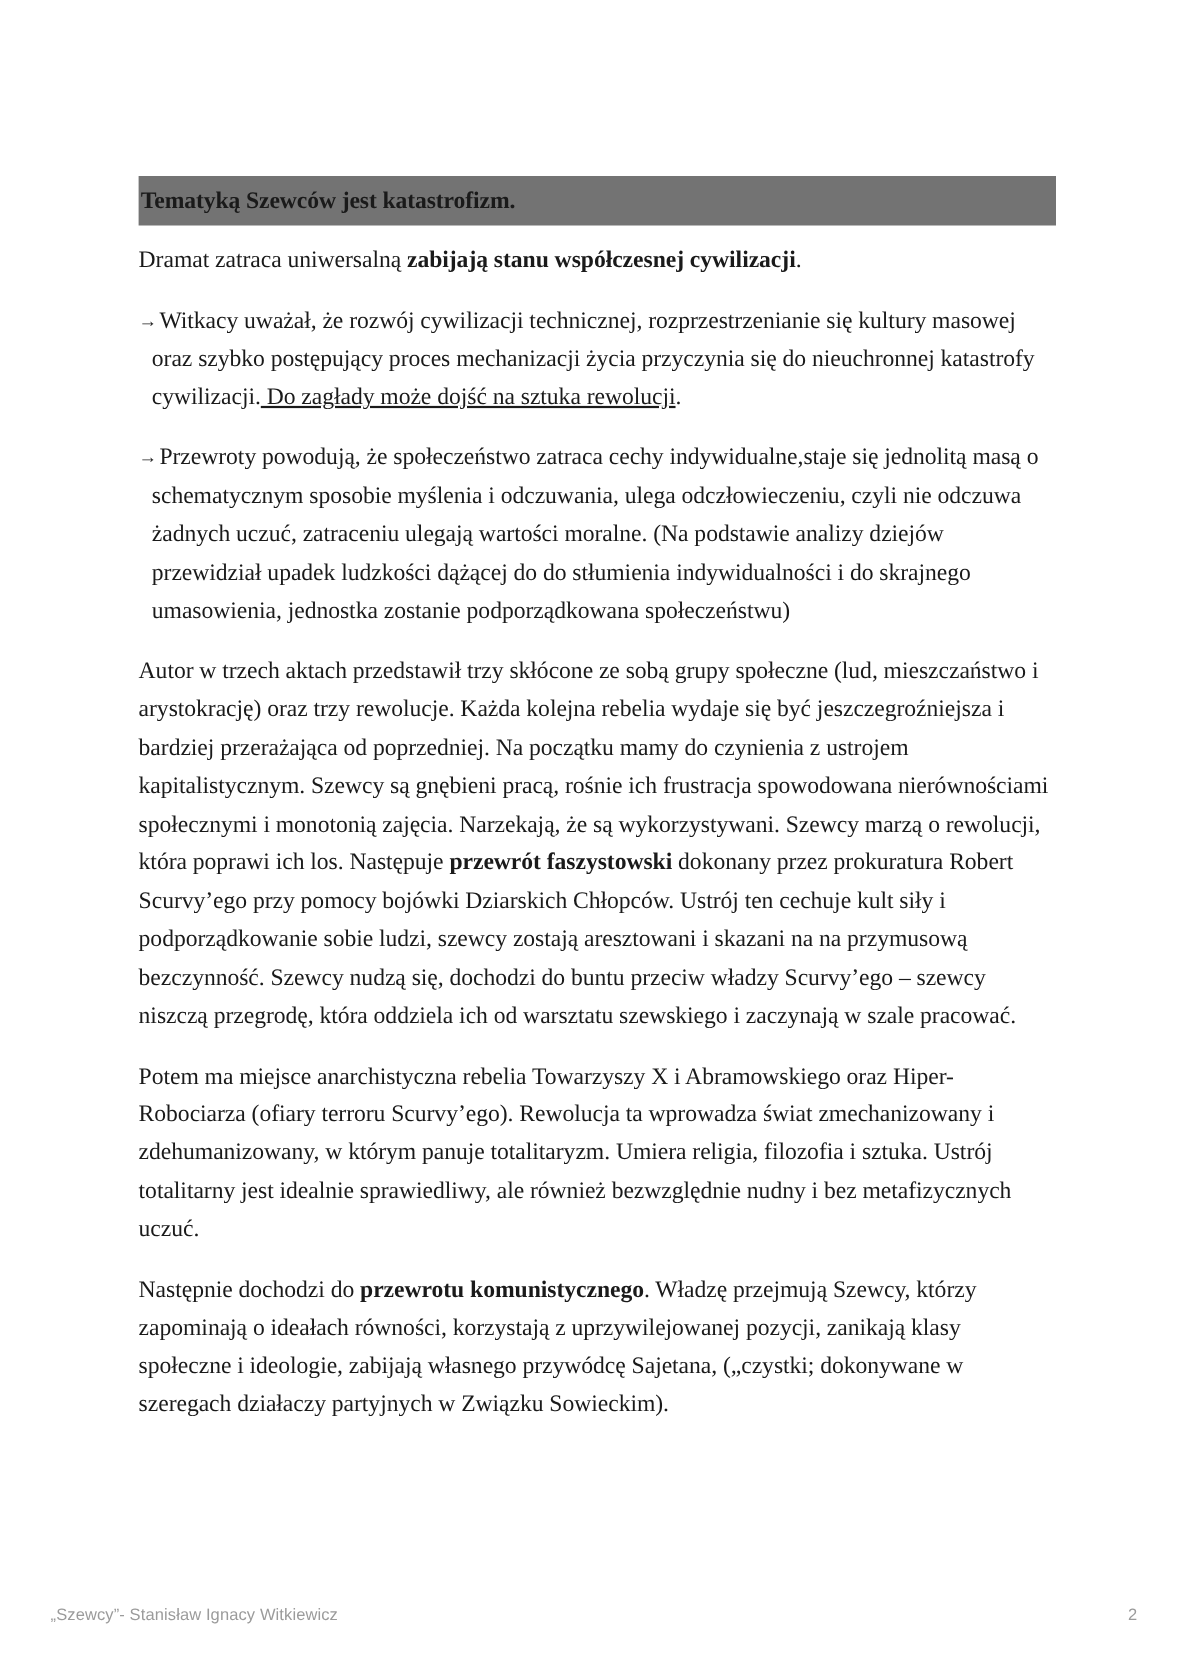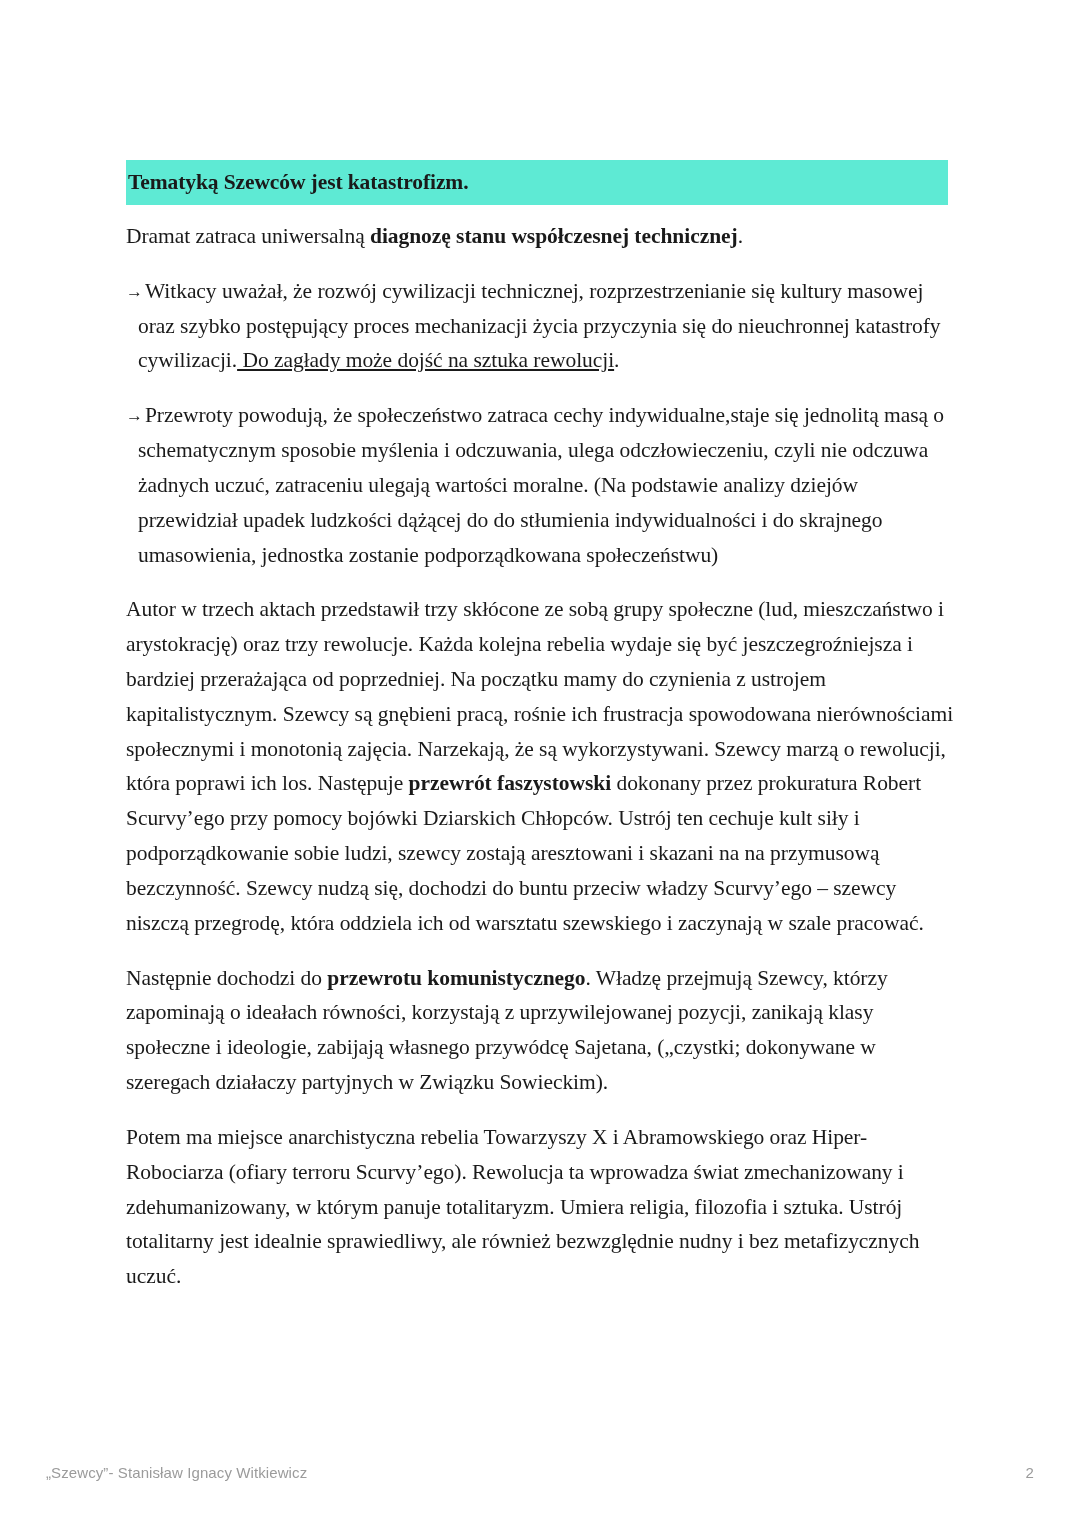--- a/index.html
+++ b/index.html
@@ -25,22 +25,22 @@
 
   .content {
     position: absolute;
     left: 126px;
     top: 160px;
     width: 830px;
   }
 
   
   .heading-band {
-    background: #5eead4;
-    padding: 9px 0 9px 0;
+    background: #737373;
+    padding: 9px 12px 9px 0;
     margin: 0 0 14px 0;
     width: 822px;
   }
   .heading-band .heading-text {
     display: block;
     font-weight: bold;
     font-size: 21.5px;
     line-height: 1.25;
     letter-spacing: -0.1px;
     padding-left: 2px;
@@ -78,21 +78,21 @@
   u.underline { text-decoration: underline; text-underline-offset: 2px; }
 
   
   .footer {
     position: absolute;
     left: 46px;
     right: 40px;
     top: 1455px;
     height: 26px;
     display: flex;
-    align-items: flex-end;
+    align-items: center;
     justify-content: space-between;
     font-family: "Liberation Sans", "DejaVu Sans", sans-serif;
     font-size: 15px;
     color: #9b9b9b;
     letter-spacing: 0.1px;
   }
   .footer .page-num {
     font-size: 15px;
     color: #9b9b9b;
     padding-right: 6px;
@@ -102,31 +102,31 @@
 <body>
 
 <div class="page">
 
   <div class="content">
 
     <div class="heading-band">
       <span class="heading-text">Tematyką Szewców jest katastrofizm.</span>
     </div>
 
-    <p class="para"><span>Dramat zatraca uniwersalną </span><b>diagnozę stanu współczesnej technicznej</b><span>.</span></p>
+    <p class="para"><span>Dramat zatraca uniwersalną </span><b>zabijają stanu współczesnej cywilizacji</b><span>.</span></p>
 
     <p class="arrow-para"><span class="arrow-glyph">→</span><span>Witkacy uważał, że rozwój cywilizacji technicznej, rozprzestrzenianie się kultury masowej oraz szybko postępujący proces mechanizacji życia przyczynia się do nieuchronnej katastrofy cywilizacji.</span><u class="underline"> Do zagłady może dojść na sztuka rewolucji</u><span>.</span></p>
 
     <p class="arrow-para"><span class="arrow-glyph">→</span><span>Przewroty powodują, że społeczeństwo zatraca cechy indywidualne,staje się jednolitą masą o schematycznym sposobie myślenia i odczuwania, ulega odczłowieczeniu, czyli nie odczuwa żadnych uczuć, zatraceniu ulegają wartości moralne. (Na podstawie analizy dziejów przewidział upadek ludzkości dążącej do do stłumienia indywidualności i do skrajnego umasowienia, jednostka zostanie podporządkowana społeczeństwu)</span></p>
 
     <p class="para"><span>Autor w trzech aktach przedstawił trzy skłócone ze sobą grupy społeczne (lud, mieszczaństwo i arystokrację) oraz trzy rewolucje. Każda kolejna rebelia wydaje się być jeszczegroźniejsza i bardziej przerażająca od poprzedniej. Na początku mamy do czynienia z ustrojem kapitalistycznym. Szewcy są gnębieni pracą, rośnie ich frustracja spowodowana nierównościami społecznymi i monotonią zajęcia. Narzekają, że są wykorzystywani. Szewcy marzą o rewolucji, która poprawi ich los. Następuje </span><b>przewrót faszystowski</b><span> dokonany przez prokuratura Robert Scurvy’ego przy pomocy bojówki Dziarskich Chłopców. Ustrój ten cechuje kult siły i podporządkowanie sobie ludzi, szewcy zostają aresztowani i skazani na na przymusową bezczynność. Szewcy nudzą się, dochodzi do buntu przeciw władzy Scurvy’ego – szewcy niszczą przegrodę, która oddziela ich od warsztatu szewskiego i zaczynają w szale pracować.</span></p>
 
+    <p class="para"><span>Potem ma miejsce anarchistyczna rebelia Towarzyszy X i Abramowskiego oraz Hiper-Robociarza (ofiary terroru Scurvy’ego). Rewolucja ta wprowadza świat zmechanizowany i zdehumanizowany, w którym panuje totalitaryzm. Umiera religia, filozofia i sztuka. Ustrój totalitarny jest idealnie sprawiedliwy, ale również bezwzględnie nudny i bez metafizycznych uczuć.</span></p>
+
     <p class="para"><span>Następnie dochodzi do </span><b>przewrotu komunistycznego</b><span>. Władzę przejmują Szewcy, którzy zapominają o ideałach równości, korzystają z uprzywilejowanej pozycji, zanikają klasy społeczne i ideologie, zabijają własnego przywódcę Sajetana, („czystki; dokonywane w szeregach działaczy partyjnych w Związku Sowieckim).</span></p>
-
-    <p class="para"><span>Potem ma miejsce anarchistyczna rebelia Towarzyszy X i Abramowskiego oraz Hiper-Robociarza (ofiary terroru Scurvy’ego). Rewolucja ta wprowadza świat zmechanizowany i zdehumanizowany, w którym panuje totalitaryzm. Umiera religia, filozofia i sztuka. Ustrój totalitarny jest idealnie sprawiedliwy, ale również bezwzględnie nudny i bez metafizycznych uczuć.</span></p>
 
   </div>
 
   <div class="footer">
     <span>„Szewcy”- Stanisław Ignacy Witkiewicz</span>
     <span class="page-num">2</span>
   </div>
 
 </div>
 

